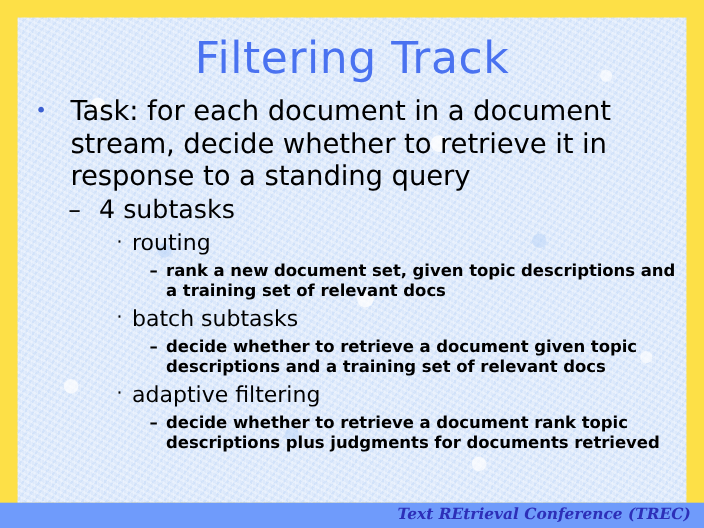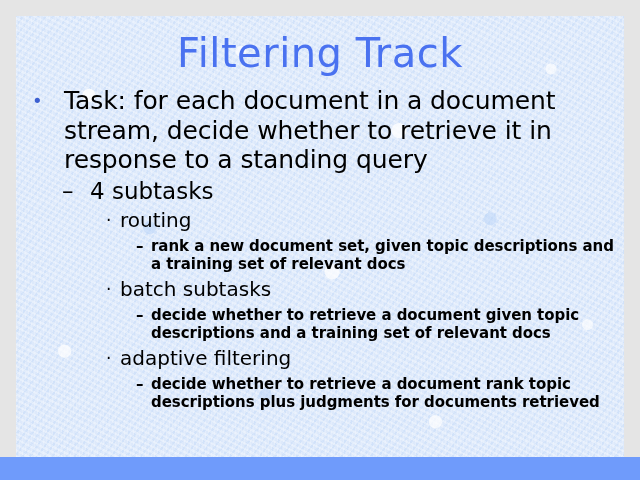--- a/index.html
+++ b/index.html
@@ -6,21 +6,21 @@
   html, body {
     margin: 0;
     padding: 0;
     background: #ffffff;
   }
   #slide {
     position: relative;
     width: 640px;
     height: 480px;
     overflow: hidden;
-    background: #e5e5e5;
+    background: #fde047;
     font-family: "DejaVu Sans", sans-serif;
     -webkit-font-smoothing: none;
   }
   
   #canvas {
     position: absolute;
     left: 16px;
     top: 16px;
     width: 608px;
     height: 441px;
@@ -205,14 +205,15 @@
     </div>
 
     <div class="row l4">
       <span class="marker">–</span>
       <span class="txt">decide whether to retrieve a document rank topic descriptions plus judgments for documents retrieved</span>
     </div>
 
   </div>
 
   <div id="footer-band"></div>
+  <div id="footer-text">Text REtrieval Conference (TREC)</div>
 
 </div>
 
 </body></html>

